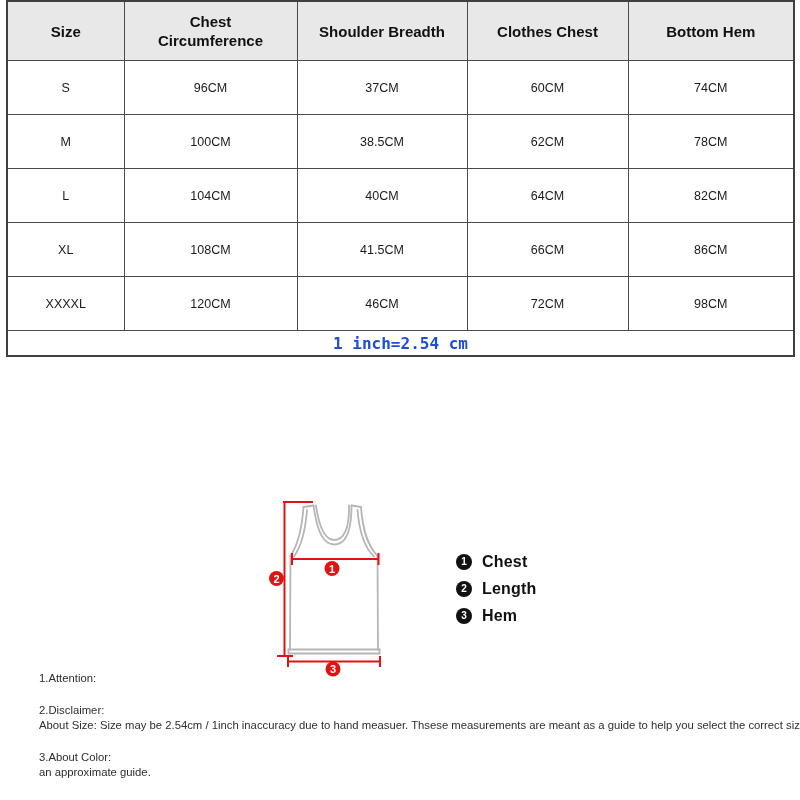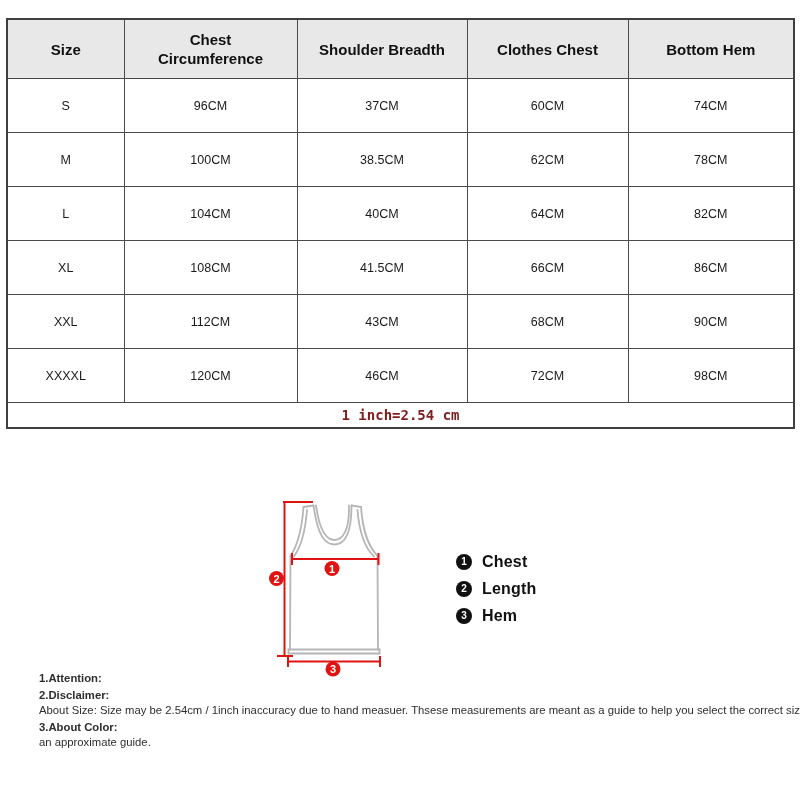--- a/index.html
+++ b/index.html
@@ -5,42 +5,42 @@
   html,body{margin:0;padding:0;}
   body{
     width:800px;height:800px;background:#ffffff;
     font-family:"Liberation Sans", sans-serif;
     -webkit-font-smoothing:antialiased;
   }
   .page{position:relative;width:800px;height:800px;overflow:hidden;background:#fff;}
 
   
   table.size-table{
-    position:absolute;top:18px;left:6px;width:787px;
+    position:absolute;top:0;left:6px;width:787px;
     border-collapse:collapse;table-layout:fixed;
     border:2px solid #3f3f3f;
   }
   table.size-table th,
   table.size-table td{
     border:1px solid #4a4a4a;
     text-align:center;vertical-align:middle;
     padding:0;overflow:hidden;
   }
   table.size-table th{
     background:#e8e8e8;color:#111;
     font-size:15px;font-weight:bold;height:58px;
     white-space:pre-line;line-height:19px;
   }
   table.size-table tbody td{
     height:53px;font-size:12.5px;color:#1a1a1a;background:#fff;
   }
   table.size-table tr.info-row td{
     height:24px;
     font-family:"DejaVu Sans Mono", monospace;
-    font-weight:bold;font-size:14px;color:#7f1d1d;
+    font-weight:bold;font-size:16px;color:#1d4ed8;
   }
 
   
   .diagram-svg{position:absolute;left:0;top:0;}
   .marker-num{
     font-family:"Liberation Sans", sans-serif;
     font-size:11px;font-weight:bold;fill:#ffffff;
     text-anchor:middle;
   }
   .legend{
@@ -56,22 +56,22 @@
     margin-right:10px;flex:0 0 16px;
   }
   .legend-label{letter-spacing:0.2px;}
 
   
   .notes{
     position:absolute;left:39px;top:671px;width:760px;
     font-size:11.3px;line-height:15px;color:#2e2e2e;
     white-space:nowrap;
   }
-  .note-title{font-weight:bold;}
-  .spaced{margin-top:2px;}
+  .note-title{font-weight:normal;}
+  .spaced{margin-top:17px;}
 </style>
 </head>
 <body>
 
 <div class="page">
 
   <table class="size-table">
     <colgroup>
       <col style="width:117px">
         <col style="width:173px">
@@ -110,27 +110,20 @@
         <td>40CM</td>
         <td>64CM</td>
         <td>82CM</td>
       </tr>
       <tr>
         <td>XL</td>
         <td>108CM</td>
         <td>41.5CM</td>
         <td>66CM</td>
         <td>86CM</td>
-      </tr>
-      <tr>
-        <td>XXL</td>
-        <td>112CM</td>
-        <td>43CM</td>
-        <td>68CM</td>
-        <td>90CM</td>
       </tr>
       <tr>
         <td>XXXXL</td>
         <td>120CM</td>
         <td>46CM</td>
         <td>72CM</td>
         <td>98CM</td>
       </tr>
       <tr class="info-row">
         <td colspan="5">1 inch=2.54 cm</td>

